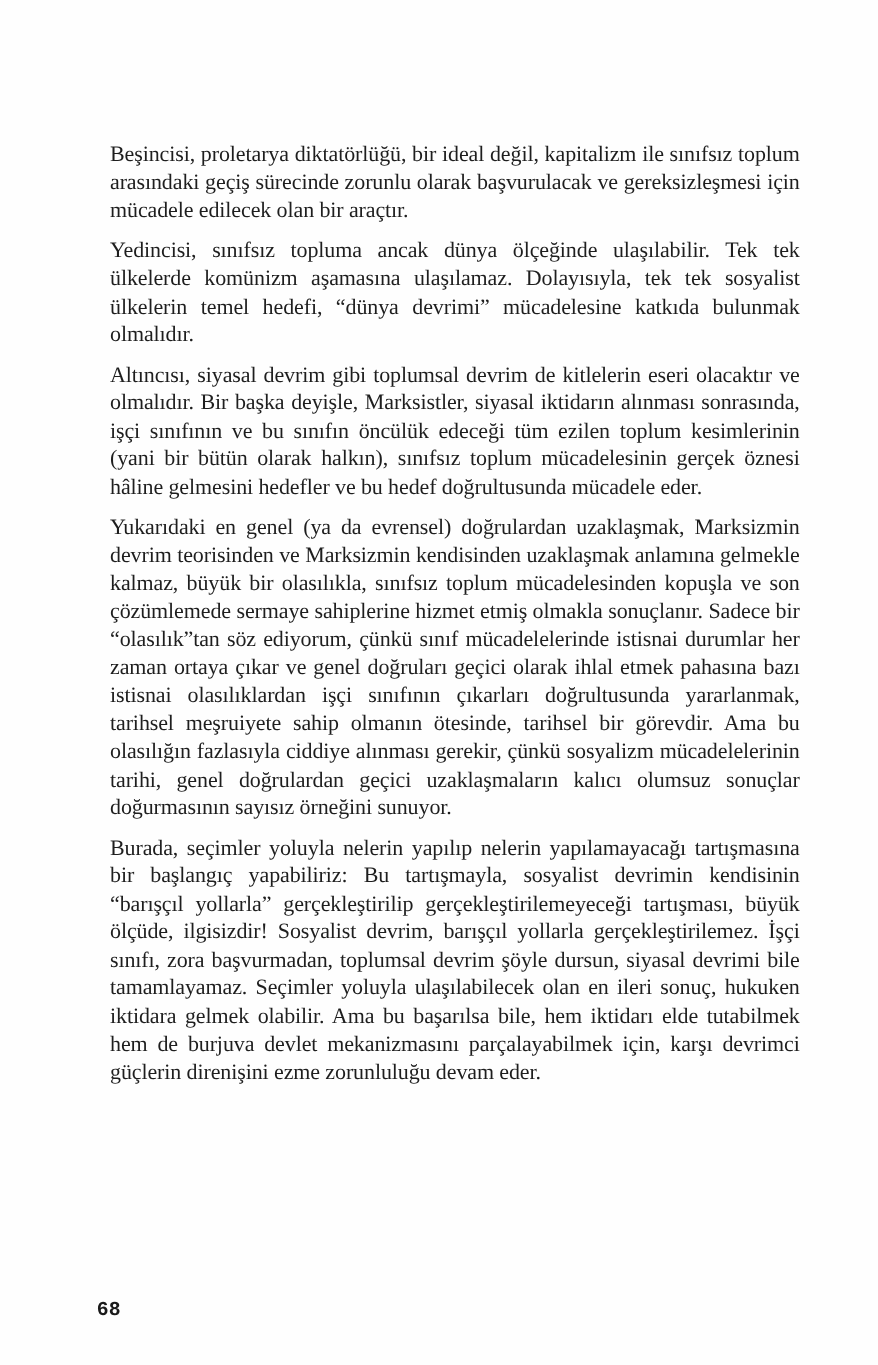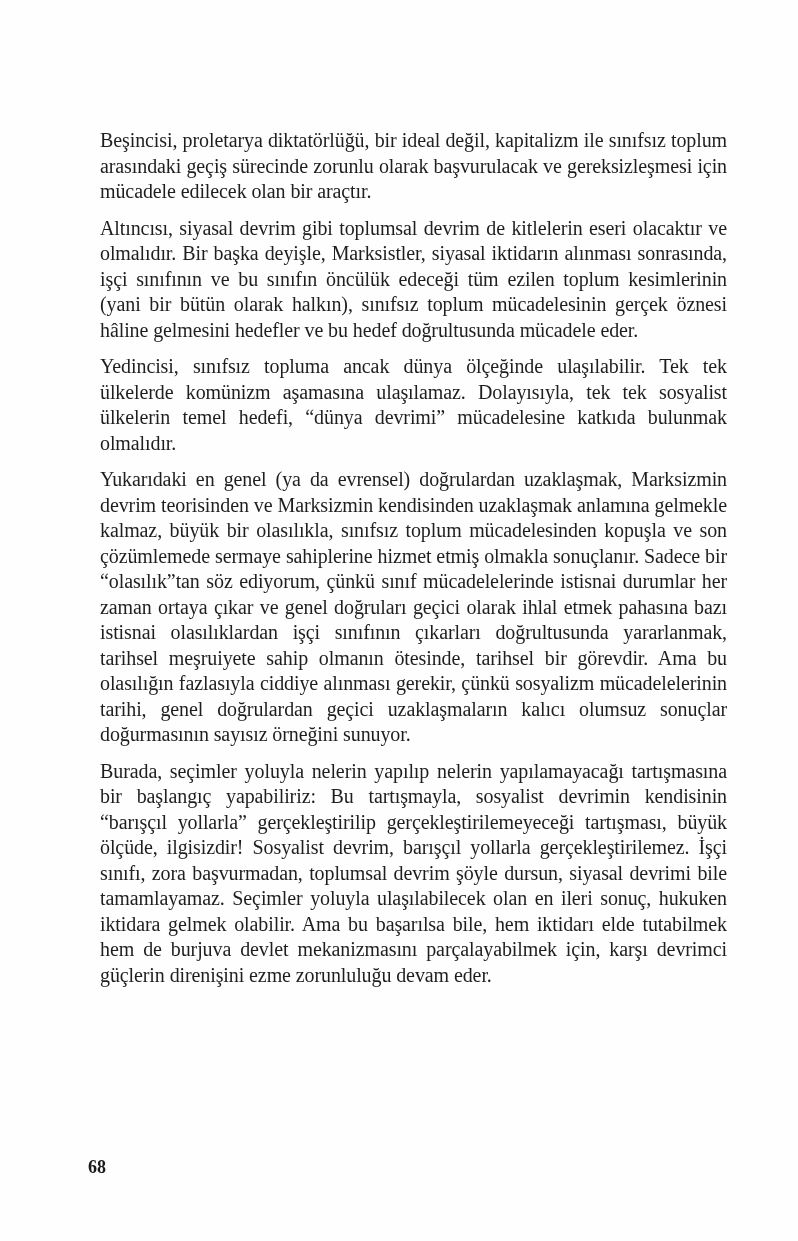--- a/index.html
+++ b/index.html
@@ -36,39 +36,39 @@
   }
   .text-block p:last-child {
     margin-bottom: 0;
   }
   em.book-title {
     font-style: italic;
   }
   .page-number {
     position: absolute;
     left: 88px;
-    top: 1157px;
-    font-family: Liberation Serif, serif;
+    top: 1181px;
+    font-family: Liberation Mono, monospace;
     font-weight: 700;
     font-size: 18px;
     color: #1a1a1a;
   }
 </style>
 </head>
 <body>
 
 <div class="page">
 
   <main class="text-block">
 
     <p>Beşincisi, proletarya diktatörlüğü, bir ideal değil, kapitalizm ile sınıfsız toplum arasındaki geçiş sürecinde zorunlu olarak başvurulacak ve gereksizleşmesi için mücadele edilecek olan bir araçtır.</p>
 
+    <p>Yedincisi, sınıfsız topluma ancak dünya ölçeğinde ulaşılabilir. Tek tek ülkelerde komünizm aşamasına ulaşılamaz. Dolayısıyla, tek tek sosyalist ülkelerin temel hedefi, “dünya devrimi” mücadelesine katkıda bulunmak olmalıdır.</p>
+
     <p>Altıncısı, siyasal devrim gibi toplumsal devrim de kitlelerin eseri olacaktır ve olmalıdır. Bir başka deyişle, Marksistler, siyasal iktidarın alınması sonrasında, işçi sınıfının ve bu sınıfın öncülük edeceği tüm ezilen toplum kesimlerinin (yani bir bütün olarak halkın), sınıfsız toplum mücadelesinin gerçek öznesi hâline gelmesini hedefler ve bu hedef doğrultusunda mücadele eder.</p>
-
-    <p>Yedincisi, sınıfsız topluma ancak dünya ölçeğinde ulaşılabilir. Tek tek ülkelerde komünizm aşamasına ulaşılamaz. Dolayısıyla, tek tek sosyalist ülkelerin temel hedefi, “dünya devrimi” mücadelesine katkıda bulunmak olmalıdır.</p>
 
     <p>Yukarıdaki en genel (ya da evrensel) doğrulardan uzaklaşmak, Marksizmin devrim teorisinden ve Marksizmin kendisinden uzaklaşmak anlamına gelmekle kalmaz, büyük bir olasılıkla, sınıfsız toplum mücadelesinden kopuşla ve son çözümlemede sermaye sahiplerine hizmet etmiş olmakla sonuçlanır. Sadece bir “olasılık”tan söz ediyorum, çünkü sınıf mücadelelerinde istisnai durumlar her zaman ortaya çıkar ve genel doğruları geçici olarak ihlal etmek pahasına bazı istisnai olasılıklardan işçi sınıfının çıkarları doğrultusunda yararlanmak, tarihsel meşruiyete sahip olmanın ötesinde, tarihsel bir görevdir. Ama bu olasılığın fazlasıyla ciddiye alınması gerekir, çünkü sosyalizm mücadelelerinin tarihi, genel doğrulardan geçici uzaklaşmaların kalıcı olumsuz sonuçlar doğurmasının sayısız örneğini sunuyor.</p>
 
     <p>Burada, seçimler yoluyla nelerin yapılıp nelerin yapılamayacağı tartışmasına bir başlangıç yapabiliriz: Bu tartışmayla, sosyalist devrimin kendisinin “barışçıl yollarla” gerçekleştirilip gerçekleştirilemeyeceği tartışması, büyük ölçüde, ilgisizdir! Sosyalist devrim, barışçıl yollarla gerçekleştirilemez. İşçi sınıfı, zora başvurmadan, toplumsal devrim şöyle dursun, siyasal devrimi bile tamamlayamaz. Seçimler yoluyla ulaşılabilecek olan en ileri sonuç, hukuken iktidara gelmek olabilir. Ama bu başarılsa bile, hem iktidarı elde tutabilmek hem de burjuva devlet mekanizmasını parçalayabilmek için, karşı devrimci güçlerin direnişini ezme zorunluluğu devam eder.</p>
 
 
   </main>
 
   <div class="page-number">68</div>
 

